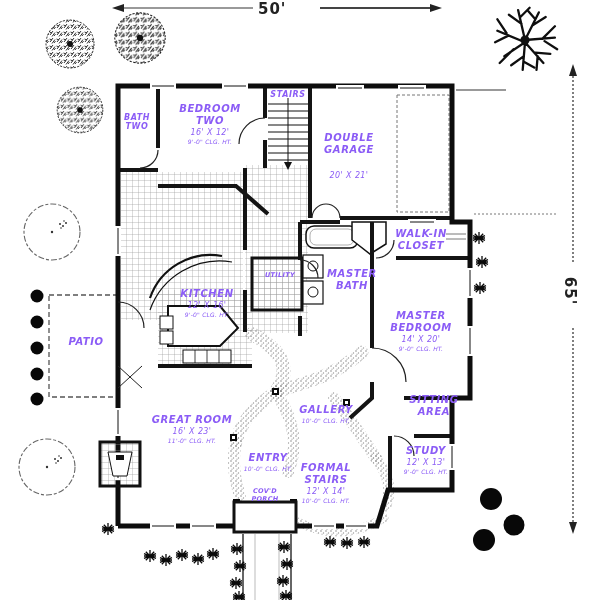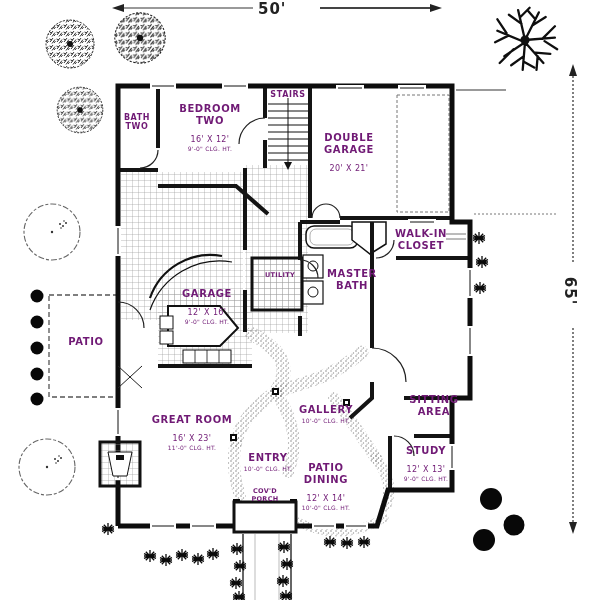--- a/index.html
+++ b/index.html
@@ -1,22 +1,22 @@
 <!DOCTYPE html>
 <html><head>
 <meta charset="utf-8">
 <style>
   html,body{margin:0;padding:0;background:#fff;}
   #plan{position:relative;width:600px;height:600px;background:#fff;overflow:hidden;
         font-family:"DejaVu Sans",sans-serif;color:#161616;}
   #plan svg{position:absolute;left:0;top:0;z-index:1;}
   .lbl{position:absolute;z-index:2;display:flex;flex-direction:column;align-items:center;
-       text-align:center;line-height:1.18;color:#701a75;}
+       text-align:center;line-height:1.18;color:#8b5cf6;font-style:italic;}
   .nm{font-size:10px;font-weight:600;letter-spacing:.6px;}
-  .sz{font-size:8px;font-weight:500;letter-spacing:.4px;margin-top:8px;}
+  .sz{font-size:8px;font-weight:500;letter-spacing:.4px;margin-top:1px;}
   .cl{font-size:6px;font-weight:500;letter-spacing:.2px;margin-top:1px;}
   .s  .nm{font-size:8px;}
   .xs .nm{font-size:6.5px;letter-spacing:.3px;}
   .dim{position:absolute;z-index:2;font-size:15px;font-weight:700;color:#222;
        letter-spacing:1px;}
   #dim65{transform:rotate(90deg);}
 </style>
 </head>
 <body>
 
@@ -275,44 +275,49 @@
 <div class="lbl" style="left:182px;top:103px;width:56px;">
   <div class="nm">BEDROOM TWO</div>
   <div class="sz">16' X 12'</div>
   <div class="cl">9'-0" CLG. HT.</div>
 </div>
 
 <div class="lbl s" style="left:264px;top:90px;width:48px;">
   <div class="nm">STAIRS</div>
 </div>
 
-<div class="lbl" style="left:320px;top:132px;width:58px;">
+<div class="lbl" style="left:320px;top:132px;width:58px;gap:14px;">
   <div class="nm">DOUBLE GARAGE</div>
   <div class="sz">20' X 21'</div>
 </div>
 
 
 <div class="lbl" style="left:172px;top:288px;width:70px;">
-  <div class="nm">GARAGE</div>
+  <div class="nm">KITCHEN</div>
   <div class="sz">12' X 16'</div>
   <div class="cl">9'-0" CLG. HT.</div>
 </div>
 
 <div class="lbl xs" style="left:258px;top:272px;width:44px;">
   <div class="nm">UTILITY</div>
 </div>
 
 <div class="lbl" style="left:325px;top:268px;width:54px;">
   <div class="nm">MASTER BATH</div>
 </div>
 
 <div class="lbl" style="left:390px;top:228px;width:62px;">
   <div class="nm">WALK-IN CLOSET</div>
 </div>
 
+<div class="lbl" style="left:390px;top:310px;width:62px;">
+  <div class="nm">MASTER BEDROOM</div>
+  <div class="sz">14' X 20'</div>
+  <div class="cl">9'-0" CLG. HT.</div>
+</div>
 
 <div class="lbl" style="left:408px;top:394px;width:52px;">
   <div class="nm">SITTING AREA</div>
 </div>
 
 <div class="lbl" style="left:296px;top:404px;width:60px;">
   <div class="nm">GALLERY</div>
   <div class="cl">10'-0" CLG. HT.</div>
 </div>
 
@@ -321,21 +326,21 @@
   <div class="sz">16' X 23'</div>
   <div class="cl">11'-0" CLG. HT.</div>
 </div>
 
 <div class="lbl" style="left:238px;top:452px;width:60px;">
   <div class="nm">ENTRY</div>
   <div class="cl">10'-0" CLG. HT.</div>
 </div>
 
 <div class="lbl" style="left:298px;top:462px;width:56px;">
-  <div class="nm">PATIO DINING</div>
+  <div class="nm">FORMAL STAIRS</div>
   <div class="sz">12' X 14'</div>
   <div class="cl">10'-0" CLG. HT.</div>
 </div>
 
 <div class="lbl" style="left:396px;top:445px;width:60px;">
   <div class="nm">STUDY</div>
   <div class="sz">12' X 13'</div>
   <div class="cl">9'-0" CLG. HT.</div>
 </div>
 

